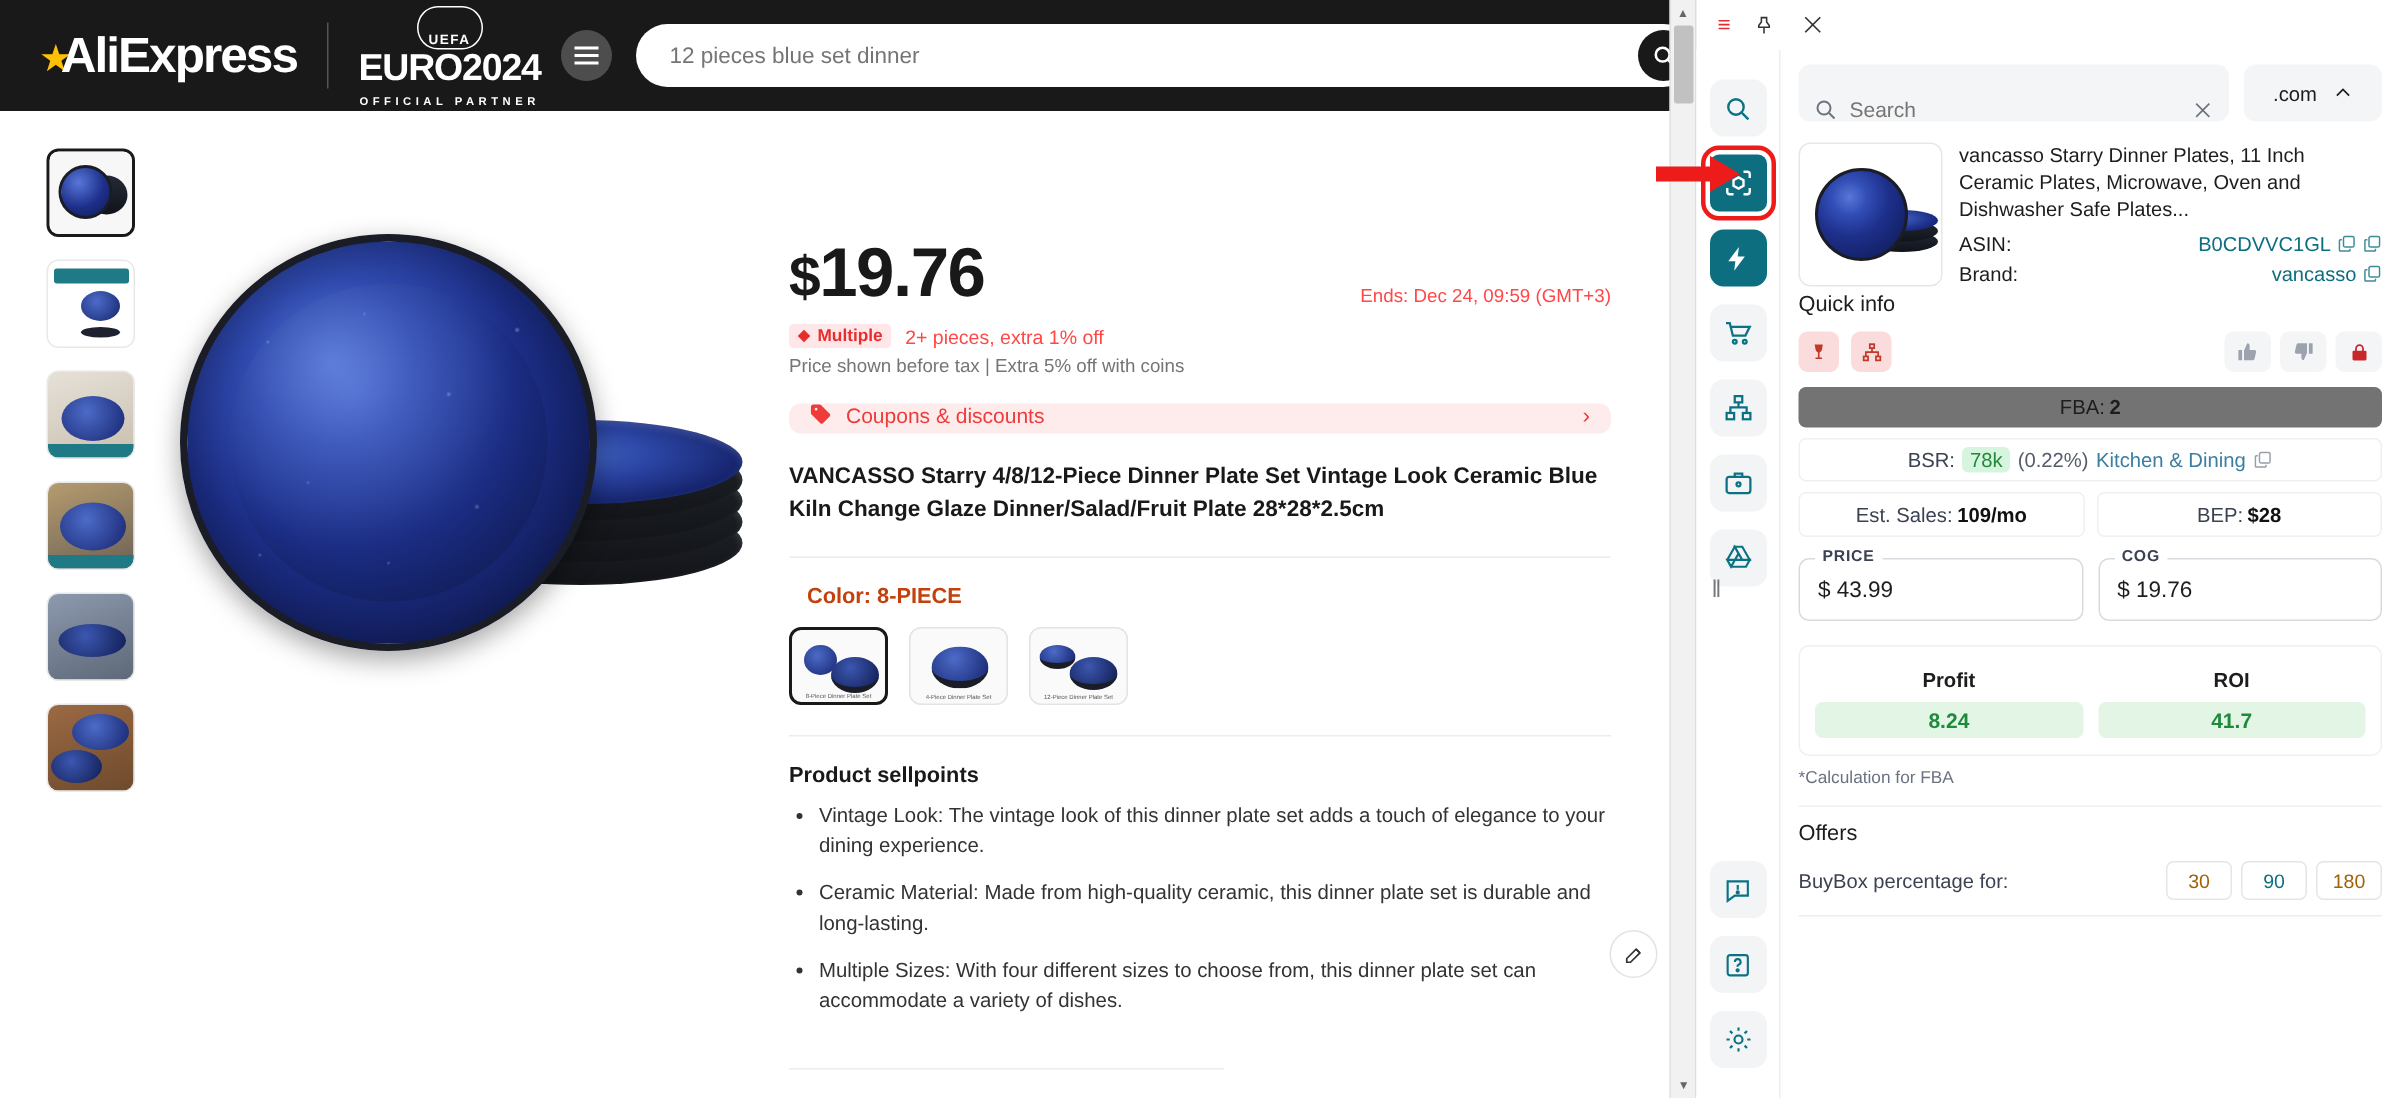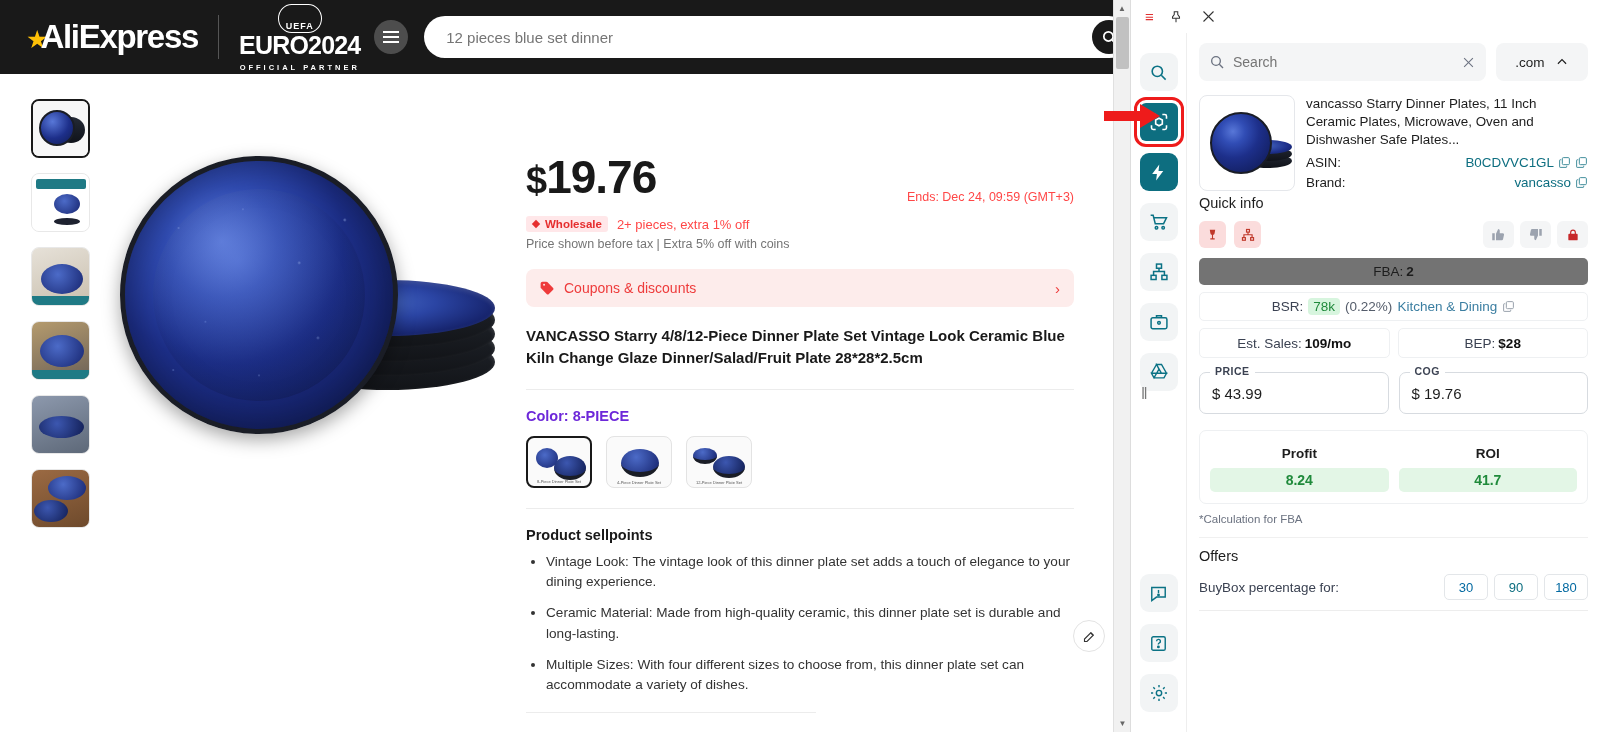--- a/index.html
+++ b/index.html
@@ -94,40 +94,40 @@
       radial-gradient(2px 2px at 65% 38%, #b0c4f5, transparent),
       radial-gradient(1.5px 1.5px at 30% 60%, #7d99e6, transparent),
       radial-gradient(2px 2px at 72% 66%, #9db4f0, transparent),
       radial-gradient(1.5px 1.5px at 50% 80%, #8ca6ea, transparent),
       radial-gradient(1.5px 1.5px at 18% 78%, #7e98e0, transparent),
       radial-gradient(2px 2px at 82% 22%, #a7bdf3, transparent);
   }
 
   
   .prod { position: absolute; left: 526px; top: 150px; width: 548px; }
-  .price-row { display: flex; align-items: center; justify-content: space-between; }
+  .price-row { display: flex; align-items: flex-end; justify-content: space-between; }
   .price { font-size: 46px; font-weight: bold; color: #191919; letter-spacing: -1px; line-height: 1; }
   .price .cur { font-size: 38px; }
   .ends { color: #ff4747; font-size: 12.5px; margin-top: 40px; }
   .whole-row { display: flex; align-items: center; gap: 9px; margin-top: 12px; }
   .wholesale-tag {
     background: #ffe7e9; color: #e62e2e; font-size: 11.5px; font-weight: bold;
     border-radius: 3px; padding: 2px 6px 2px 5px; display: flex; align-items: center; gap: 4px;
   }
   .extra-off { color: #ff4747; font-size: 13px; }
   .tax-line { color: #757575; font-size: 12.5px; margin-top: 5px; }
   .coupons {
-    margin-top: 18px; height: 38px; background: #fdeceb; border-radius: 8px;
-    display: flex; align-items: center; padding: 0 14px; cursor: pointer;
+    margin-top: 18px; height: 20px; background: #fdeceb; border-radius: 8px;
+    display: flex; padding: 0 14px; cursor: pointer;
   }
   .coupons-text { color: #ee3b3b; font-size: 14px; margin-left: 9px; flex: 1; }
   .chev { color: #ee3b3b; font-size: 15px; }
   .prod-title { margin-top: 18px; font-size: 15px; font-weight: bold; color: #191919; line-height: 1.45; }
   .hr { height: 1px; background: #ececec; margin-top: 20px; }
-  .color-label { margin-top: 18px; font-size: 14.5px; font-weight: bold; color: #6d28d9; }
+  .color-label { margin-top: 18px; font-size: 14.5px; font-weight: bold; color: #c2410c; margin-left: 12px; }
   .swatches { display: flex; gap: 14px; margin-top: 12px; }
   .swatch {
     width: 66px; height: 52px; border-radius: 8px; border: 1px solid #e3e3e3;
     background: #fafafa; position: relative; overflow: hidden; cursor: pointer;
   }
   .swatch.active { border: 2px solid #191919; }
   .swatch-cap { position: absolute; bottom: 2px; left: 0; right: 0; text-align: center; font-size: 4px; color: #555; }
   .sw-plate { position: absolute; border-radius: 50%; }
   .sellpoints-h { margin-top: 18px; font-size: 14.5px; font-weight: bold; color: #191919; }
   .sell-list { margin-top: 9px; padding-left: 20px; }
@@ -164,21 +164,21 @@
     display: flex; align-items: center; justify-content: center; color: #0b7285; cursor: pointer;
   }
   .rail-btn.filled { background: #0d6e80; color: #fff; }
   .rail-btn.highlight { outline: 3px solid #ee1b1b; outline-offset: 3px; border-radius: 6px; }
   .rail-grip { position: absolute; left: 10px; top: 352px; color: #777; font-size: 16px; letter-spacing: -2px; }
 
   .content { flex: 1; padding: 10px 12px 0 12px; overflow: hidden; }
 
   .srch-row { display: flex; gap: 10px; align-items: center; }
   .srch {
-    flex: 1; height: 38px; background: #f4f5f6; border-radius: 8px; display: flex; align-items: center;
+    flex: 1; height: 38px; background: #f4f5f6; border-radius: 8px; display: flex; align-items: flex-end;
     padding: 0 10px; gap: 8px;
   }
   .srch input { flex: 1; border: 0; background: transparent; outline: 0; font-size: 14px; color: #6b7280;
                 font-family: "Liberation Sans", sans-serif; }
   .dom {
     width: 92px; height: 38px; background: #f4f5f6; border-radius: 8px; display: flex; align-items: center;
     justify-content: center; gap: 10px; font-size: 13.5px; color: #1d1d1d; cursor: pointer;
   }
 
   .prodcard { display: flex; gap: 11px; margin-top: 14px; }
@@ -258,21 +258,21 @@
   }
   .calc-note { font-size: 11.5px; color: #6b7280; margin-top: 9px; }
 
   .offers { margin-top: 12px; border-top: 1px solid #f0f0f0; padding-top: 10px; }
   .offers-h { font-size: 14.5px; color: #1d1d1d; }
   .bb-row { display: flex; align-items: center; margin-top: 10px; }
   .bb-lbl { font-size: 13.4px; color: #3b4252; }
   .bb-btns { margin-left: auto; display: flex; gap: 6px; }
   .bb-btn {
     width: 44px; height: 26px; border: 1px solid #e3e6e9; border-radius: 5px; background: #fff;
-    display: flex; align-items: center; justify-content: center; font-size: 13px; color: #0369a1; cursor: pointer;
+    display: flex; align-items: center; justify-content: center; font-size: 13px; color: #a16207; cursor: pointer;
   }
   .bb-btn.sel { color: #0d6e80; }
   .offers-hr { height: 1px; background: #ededed; margin-top: 10px; }
 
   
   .red-arrow { position: absolute; left: 1104px; top: 104px; width: 56px; height: 24px; z-index: 40; }
 </style>
 </head>
 <body>
 
@@ -369,21 +369,21 @@
           <span class="cur">$</span><span>19.76</span>
         </div>
         <div class="ends">Ends: Dec 24, 09:59 (GMT+3)</div>
       </div>
 
       <div class="whole-row">
         <span class="wholesale-tag">
           <svg width="10" height="10" viewBox="0 0 24 24" fill="#e62e2e">
               <path d="M2 12l10 10 10-10L12 2z"></path>
             </svg>
-          <span>Wholesale</span>
+          <span>Multiple</span>
         </span>
         <span class="extra-off">2+ pieces, extra 1% off</span>
       </div>
       <div class="tax-line">Price shown before tax | Extra 5% off with coins</div>
 
       <div class="coupons">
         <svg width="15" height="15" viewBox="0 0 24 24" fill="#ee3b3b">
             <path d="M21 11l-9.3-9.3A2 2 0 0010.3 1H4a3 3 0 00-3 3v6.3a2 2 0 00.7 1.4L11 21a2 2 0 002.8 0l7.2-7.2a2 2 0 000-2.8zM6.5 7.5A1.5 1.5 0 118 6a1.5 1.5 0 01-1.5 1.5z"></path>
           </svg>
         <span class="coupons-text">Coupons &amp; discounts</span>

